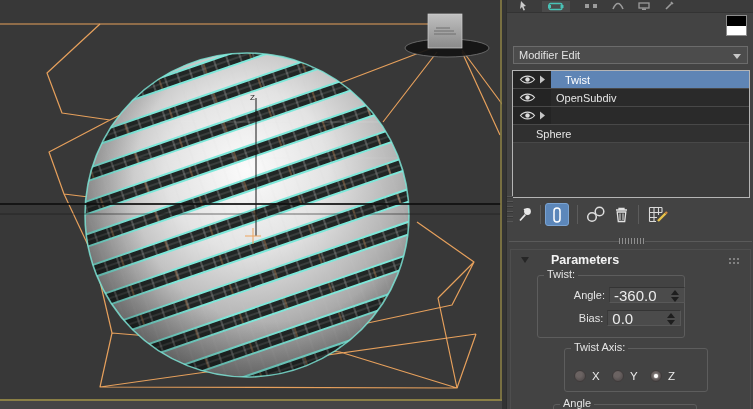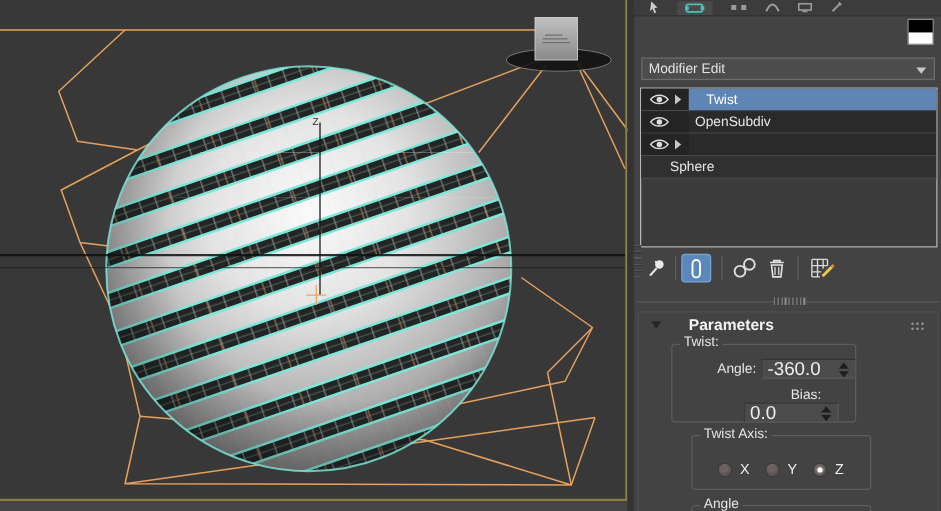--- a/index.html
+++ b/index.html
@@ -319,32 +319,32 @@
   <div class="fieldrow" style="left:46px;top:287px;width:148px;height:16px;">
     <span class="flabel" style="width:52px;">Angle:</span>
     <div class="spinfield" style="margin-left:4px;width:76px;height:16px;">
       <span>-360.0</span>
       <span class="spinner">
           <span class="up"></span>
           <span class="dn"></span>
         </span>
     </div>
   </div>
-  <div class="fieldrow" style="left:60px;top:310px;width:128px;height:16px;flex-direction:column;">
+  <div class="fieldrow" style="left:46px;top:310px;width:128px;height:16px;">
     <span class="flabel" style="width:52px;">Bias:</span>
     <div class="spinfield" style="margin-left:4px;width:76px;height:16px;">
       <span>0.0</span>
       <span class="spinner">
           <span class="up"></span>
           <span class="dn"></span>
         </span>
     </div>
   </div>
 
-  <div class="groupbox" style="left:46px;top:348px;width:144px;height:44px;">
+  <div class="groupbox" style="left:57px;top:348px;width:144px;height:44px;">
     <span class="legend">Twist Axis:</span>
   </div>
   <div class="radio" style="left:67px;top:370px;">
     <span class="dot"></span>
     <span class="rlabel">X</span>
   </div>
   <div class="radio" style="left:105px;top:370px;">
     <span class="dot"></span>
     <span class="rlabel">Y</span>
   </div>

